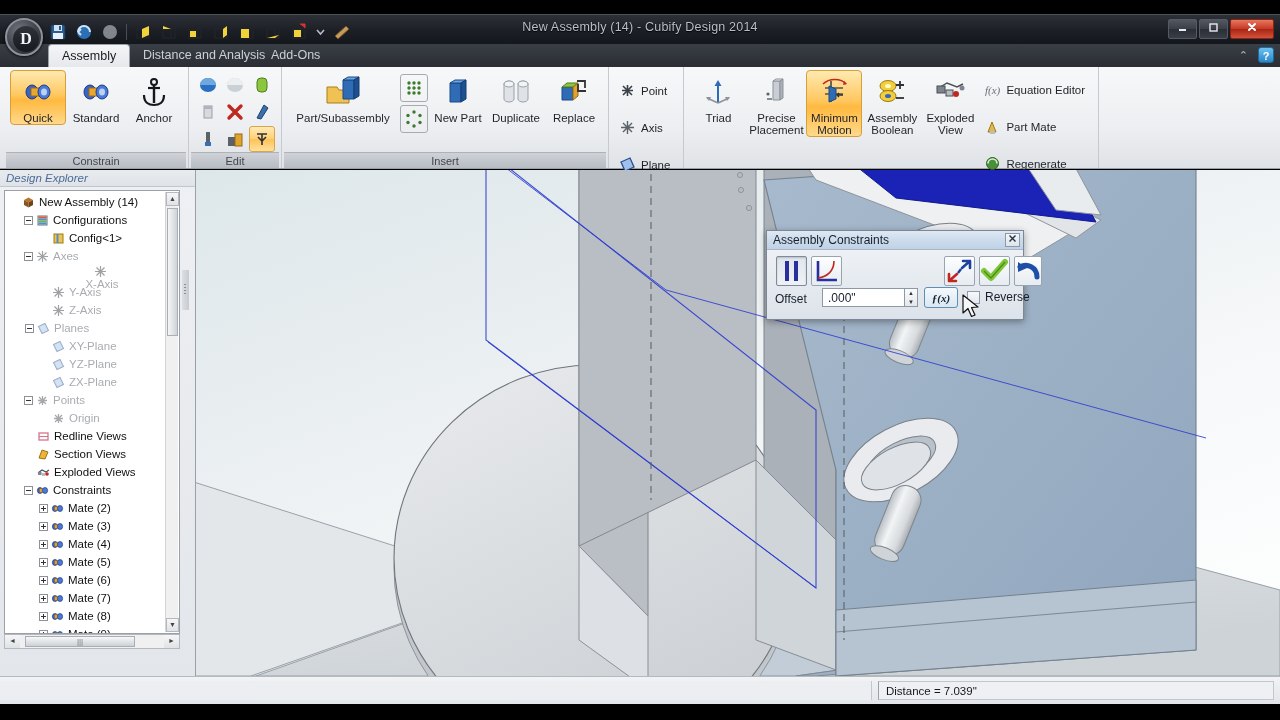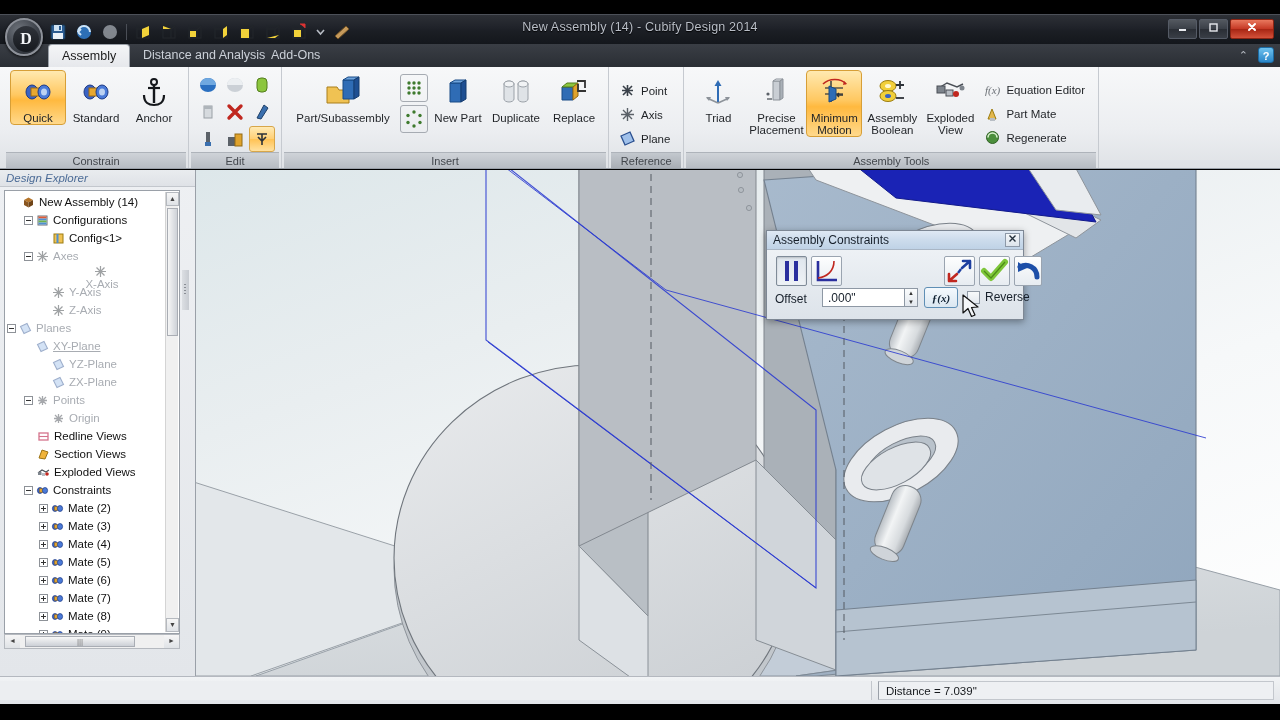--- a/index.html
+++ b/index.html
@@ -154,21 +154,21 @@
   .sbtn {
     width: 26px; height: 26px; position: relative;
     display: flex; align-items: center; justify-content: center;
     border: 1px solid transparent; border-radius: 3px;
   }
   .sbtn.active {
     background: linear-gradient(180deg,#ffeab4 0%,#ffcf74 50%,#ffc254 51%,#ffe1a0 100%);
     border-color: #d7a64a;
   }
 
-  .medrow { display: flex; flex-direction: column; justify-content: center; gap: 1px; padding-top: 6px;}
+  .medrow { display: flex; flex-direction: column; justify-content: center; gap: 14px; padding-top: 6px;}
   .medbtn {
     display: flex; align-items: center; gap: 5px;
     height: 23px; padding: 0 6px 0 3px;
     font-size: 11.5px; color: #1f2226;
     border: 1px solid transparent; border-radius: 3px;
   }
   .medicon { width: 17px; height: 17px; position: relative; flex: none; }
 
   
   .leftdock {
@@ -835,28 +835,28 @@
               </svg></span>
             <span>Y-Axis</span>
           </div>
           <div class="tnode dim" style="padding-left: 34px;">
             <div class="elbow"></div>
             <span class="tico" style="opacity: 0.45;"><svg width="13" height="13" viewBox="0 0 13 13">
                 <path d="M6.5 1 L6.5 12 M1 6.5 L12 6.5 M2.5 2.5 L10.5 10.5 M10.5 2.5 L2.5 10.5" stroke="#2d3238" stroke-width="1.2"></path>
               </svg></span>
             <span>Z-Axis</span>
           </div>
-          <div class="tnode dim" style="padding-left: 2px;">
+          <div class="tnode dim" style="padding-left: 20px;">
             <div class="expander"></div>
             <span class="tico" style="opacity: 0.45;"><svg width="13" height="13" viewBox="0 0 13 13">
                 <path d="M1.5 4.5 L8 1.5 L11.5 8.5 L5 11.5 Z" fill="#9fc0ea" stroke="#2a4f8f" stroke-width="1.1"></path>
               </svg></span>
             <span>Planes</span>
           </div>
-          <div class="tnode dim" style="padding-left: 18px; text-decoration: underline;">
+          <div class="tnode dim" style="padding-left: 34px;">
             <div class="elbow"></div>
             <span class="tico" style="opacity: 0.45;"><svg width="13" height="13" viewBox="0 0 13 13">
                 <path d="M1.5 4.5 L8 1.5 L11.5 8.5 L5 11.5 Z" fill="#9fc0ea" stroke="#2a4f8f" stroke-width="1.1"></path>
               </svg></span>
             <span>XY-Plane</span>
           </div>
           <div class="tnode dim" style="padding-left: 34px;">
             <div class="elbow"></div>
             <span class="tico" style="opacity: 0.45;"><svg width="13" height="13" viewBox="0 0 13 13">
                 <path d="M1.5 4.5 L8 1.5 L11.5 8.5 L5 11.5 Z" fill="#9fc0ea" stroke="#2a4f8f" stroke-width="1.1"></path>

